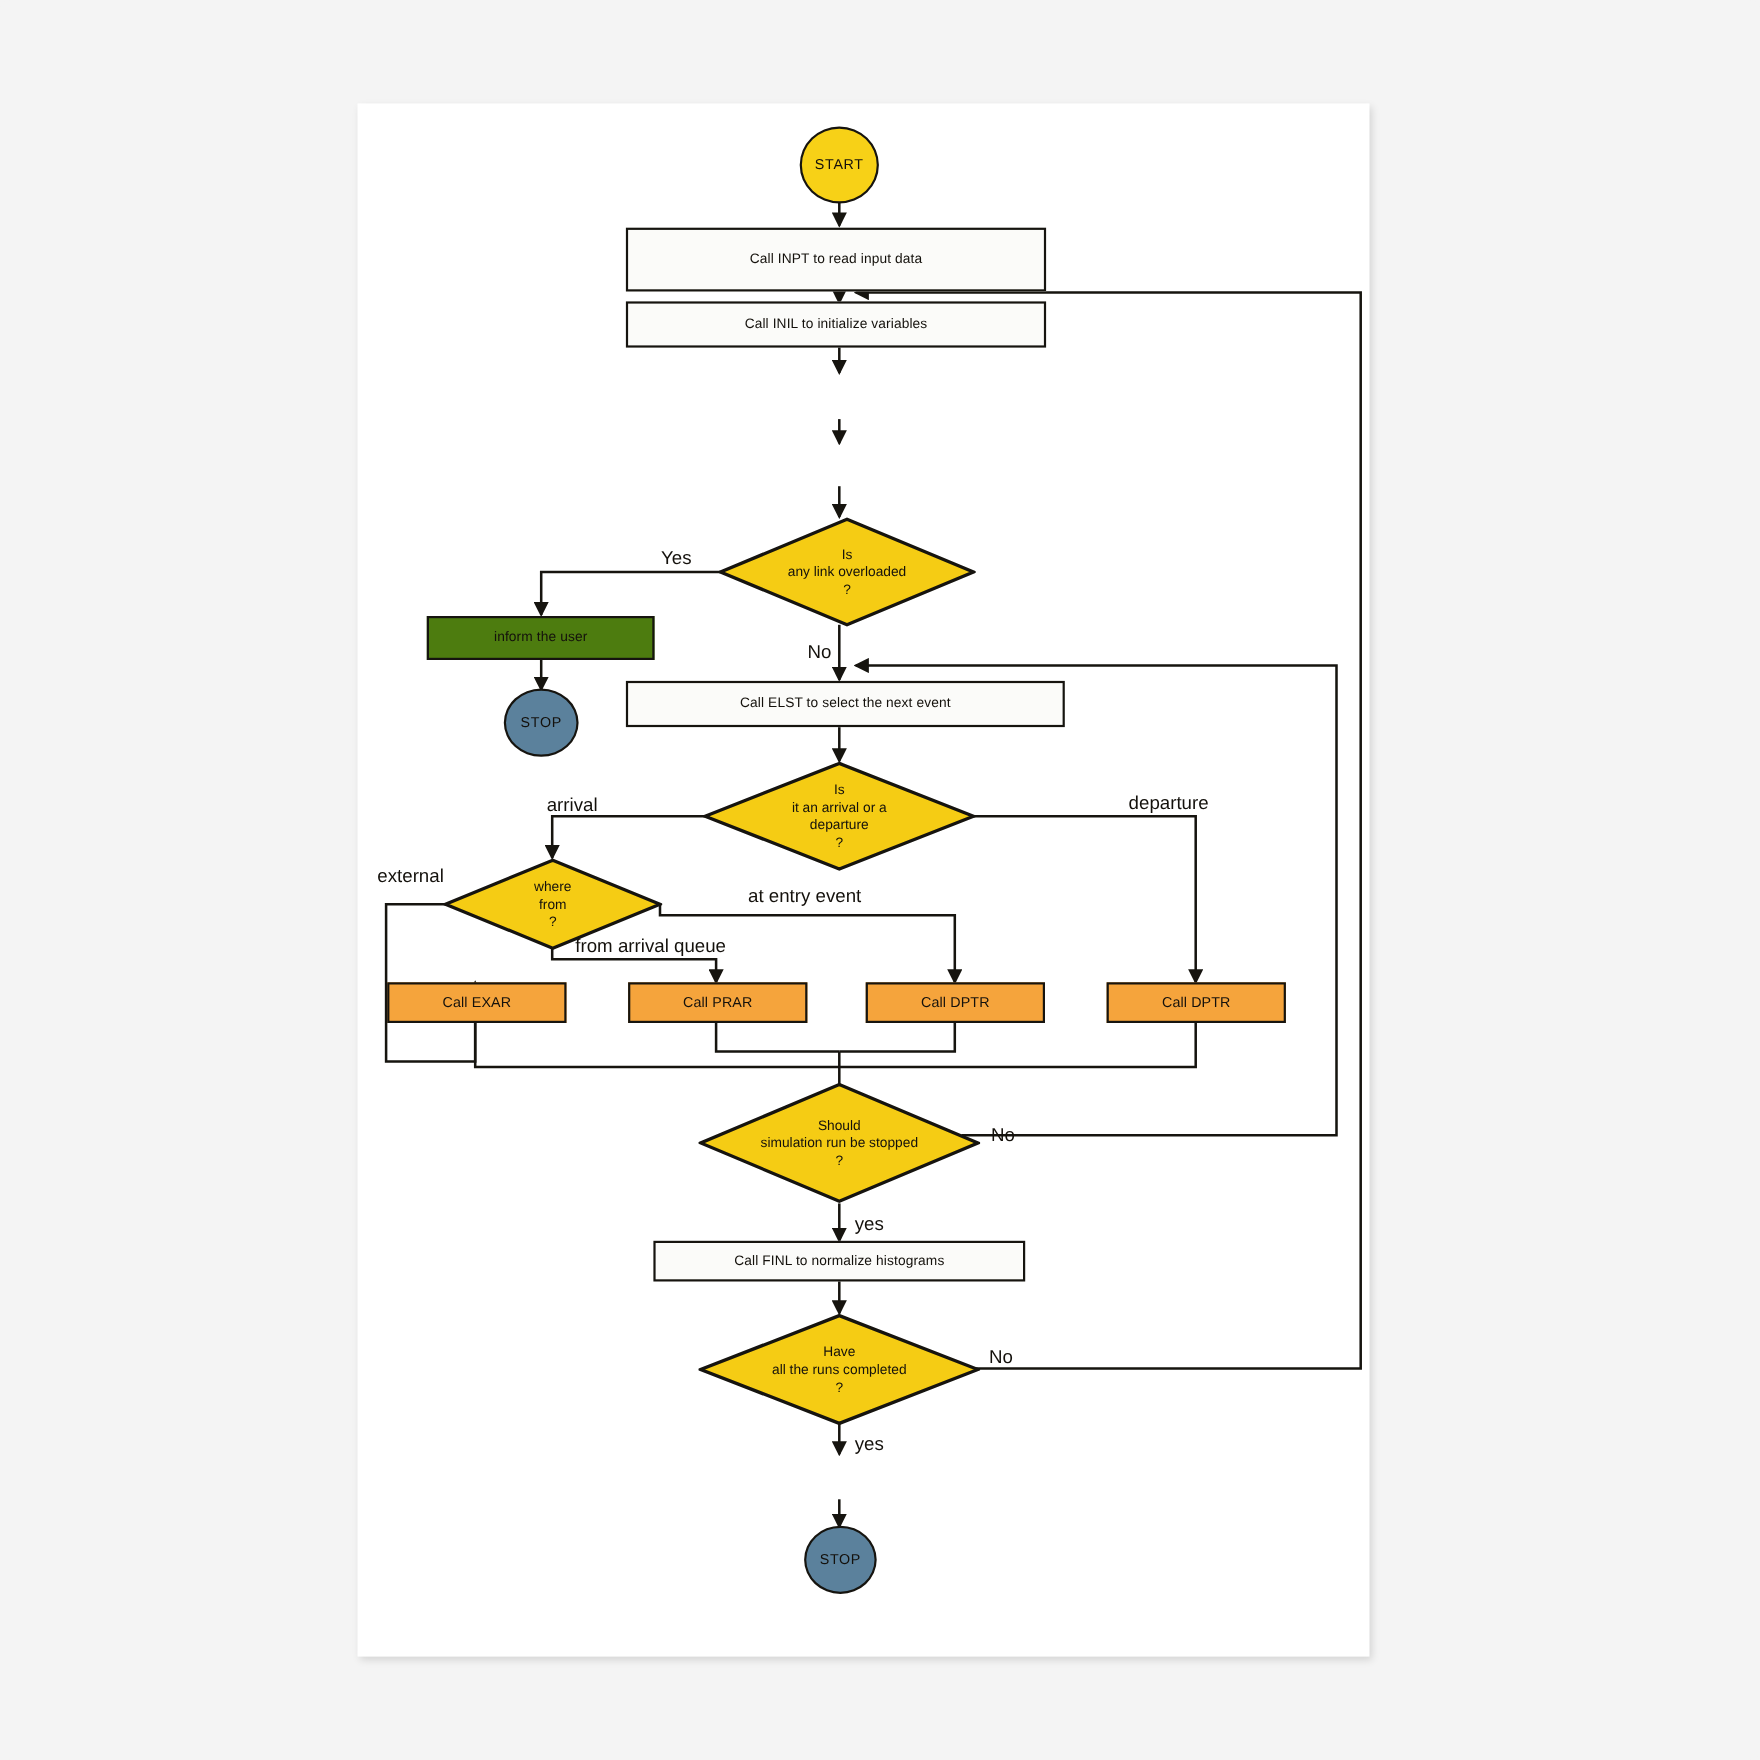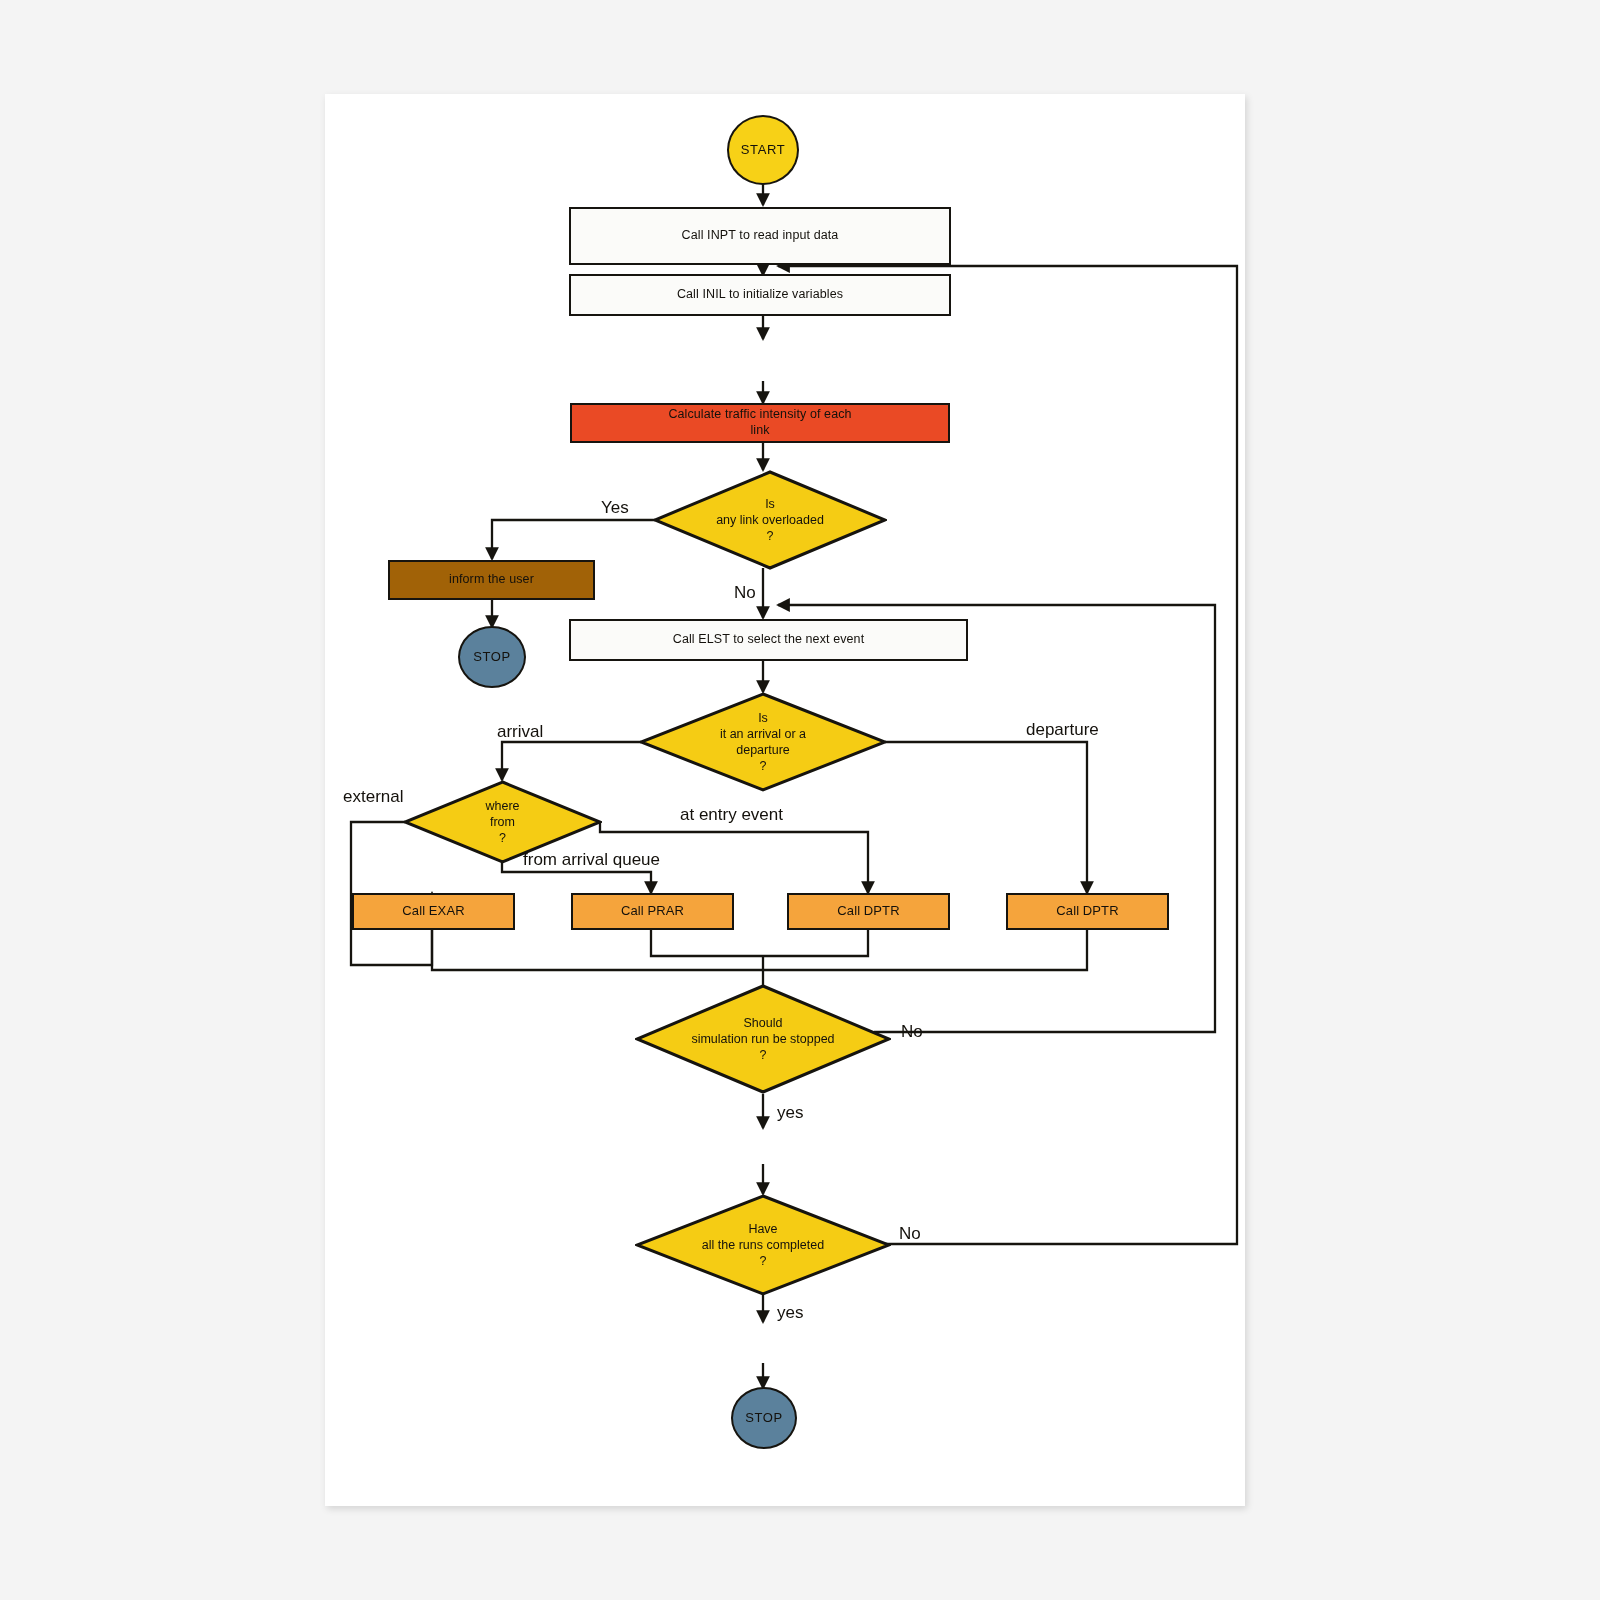--- a/index.html
+++ b/index.html
@@ -44,21 +44,21 @@
     color: #14110c;
     line-height: 1.25;
   }
   .proc {
     border: 2.4px solid #16140f;
     background: #fbfbf9;
     font-size: 12.5px;
     letter-spacing: 0.1px;
   }
   .proc.redorange { background: #ea4a25; }
-  .proc.red { background: #a16207; text-align: right; }
+  .proc.red { background: #4d7c0f; text-align: right; }
   .proc.orange { background: #f5a43c; font-size: 13px; }
   .terminator {
     border-radius: 50%;
     border: 2.6px solid #16140f;
     font-size: 13px;
     letter-spacing: 0.6px;
   }
   .terminator.start { background: #f7d117; }
   .terminator.stop  { background: #5b819c; }
   .diamond-wrap {
@@ -162,24 +162,20 @@
 
   <div class="node proc" style="left:569px; top:207px; width:382px; height:58px;">
     <span>Call INPT to read input data</span>
   </div>
 
   <div class="node proc" style="left:569px; top:274px; width:382px; height:42px;">
     <span>Call INIL to initialize variables</span>
   </div>
 
 
-  <div class="node proc redorange" style="left:570px; top:403px; width:380px; height:40px;">
-    <span class="multiline">Calculate traffic intensity of each
-link</span>
-  </div>
 
   <div class="diamond-wrap" style="left:653px; top:470px; width:234px; height:100px;">
     <svg viewBox="0 0 234 100" preserveAspectRatio="none">
       <polygon points="117,2 232,50 117,98 2,50" fill="#f5cc14" stroke="#16140f" stroke-width="3"></polygon>
     </svg>
     <span class="diamond-label">Is
 any link overloaded
 ?</span>
   </div>
 
@@ -232,20 +228,23 @@
 
   <div class="diamond-wrap" style="left:635px; top:984px; width:256px; height:110px;">
     <svg viewBox="0 0 256 110" preserveAspectRatio="none">
       <polygon points="128,2 254,55 128,108 2,55" fill="#f5cc14" stroke="#16140f" stroke-width="3"></polygon>
     </svg>
     <span class="diamond-label">Should
 simulation run be stopped
 ?</span>
   </div>
 
+  <div class="node proc" style="left:594px; top:1128px; width:338px; height:37px;">
+    <span>Call FINL to normalize histograms</span>
+  </div>
 
   <div class="diamond-wrap" style="left:635px; top:1194px; width:256px; height:102px;">
     <svg viewBox="0 0 256 102" preserveAspectRatio="none">
       <polygon points="128,2 254,51 128,100 2,51" fill="#f5cc14" stroke="#16140f" stroke-width="3"></polygon>
     </svg>
     <span class="diamond-label">Have
 all the runs completed
 ?</span>
   </div>
 

